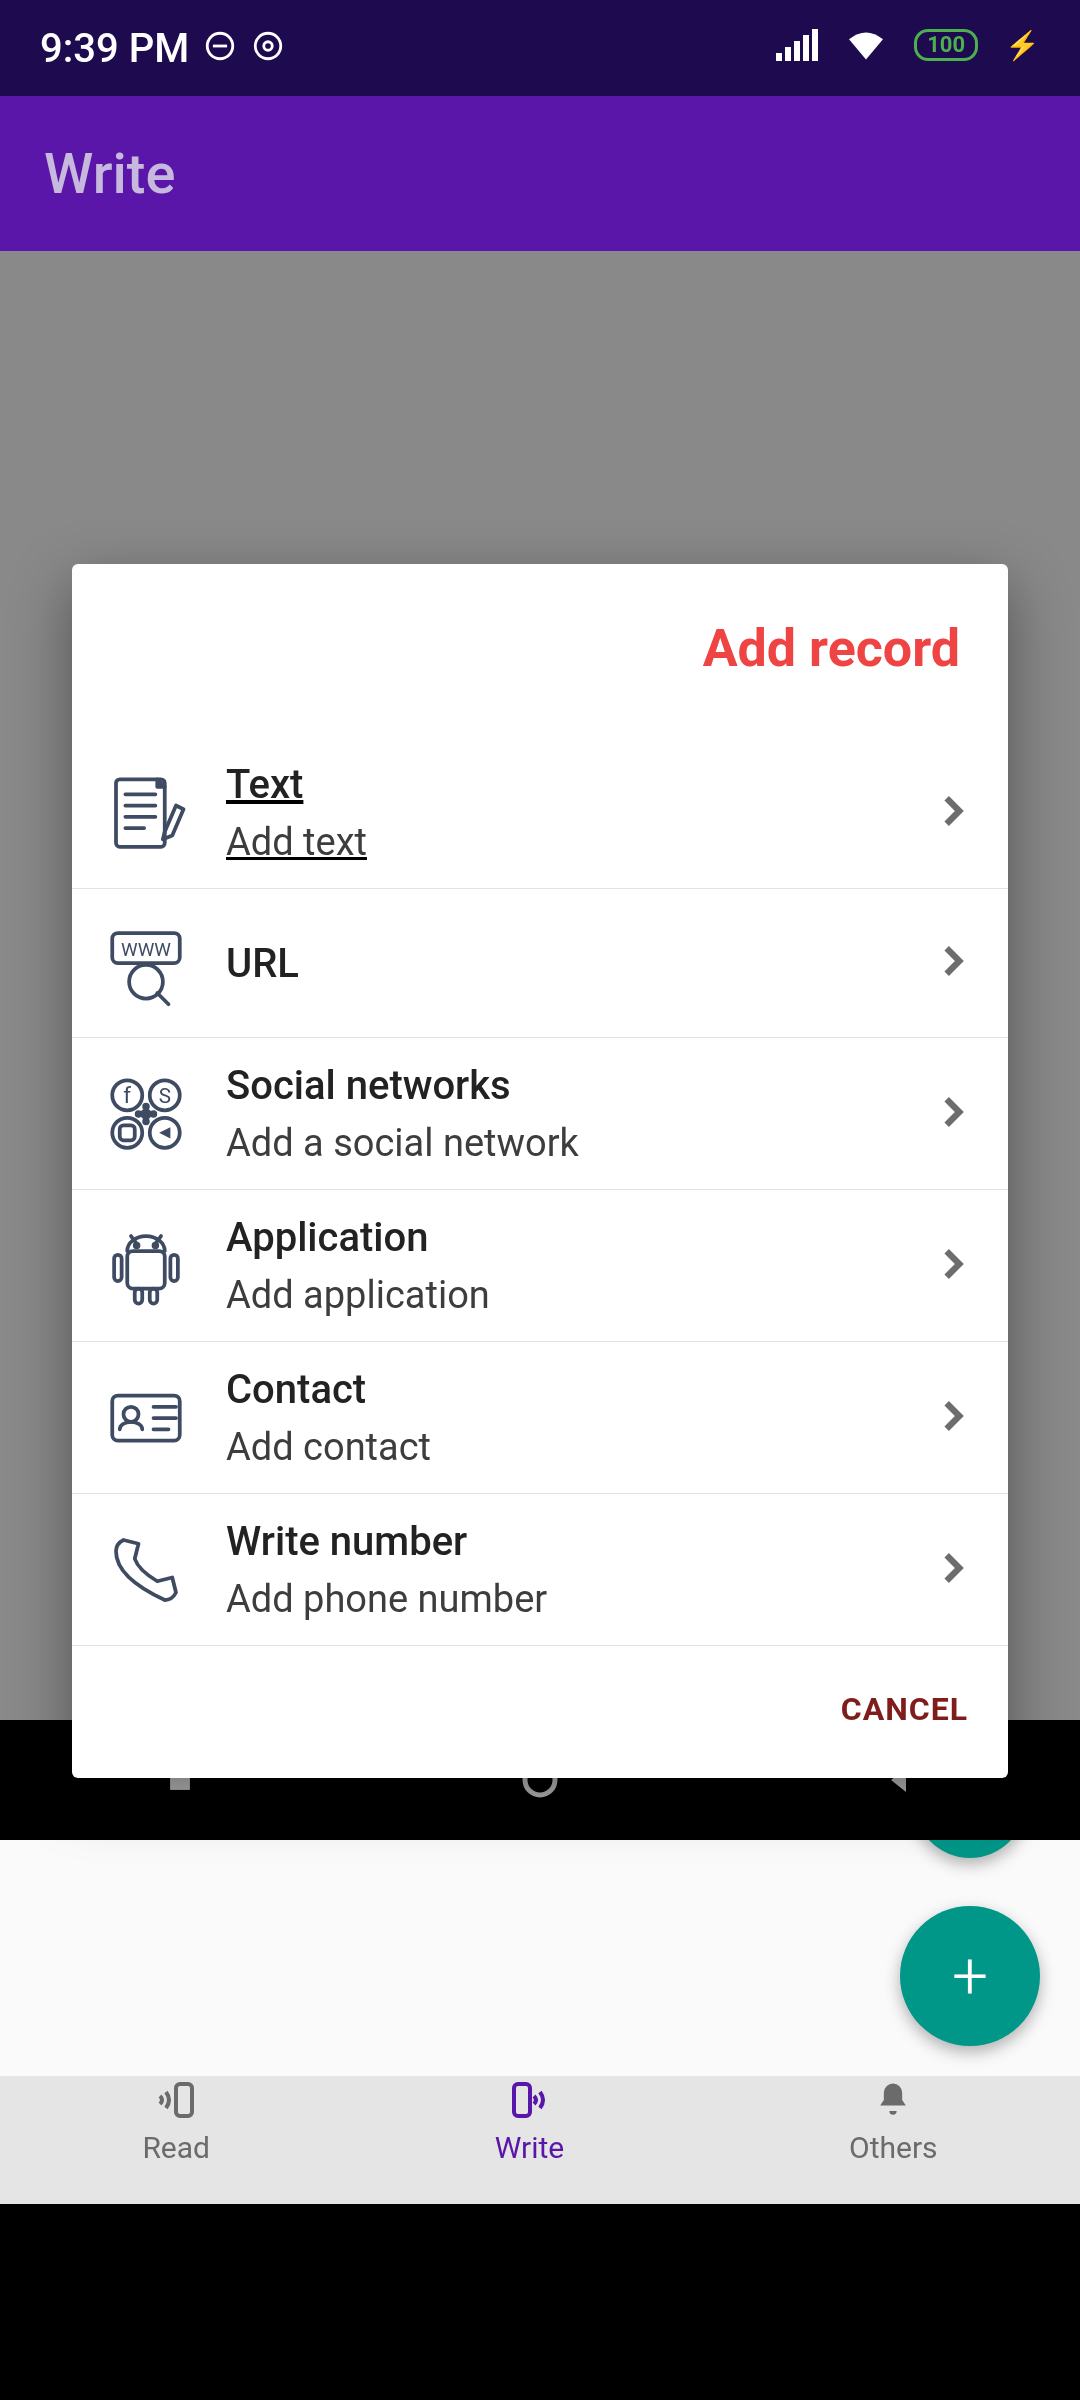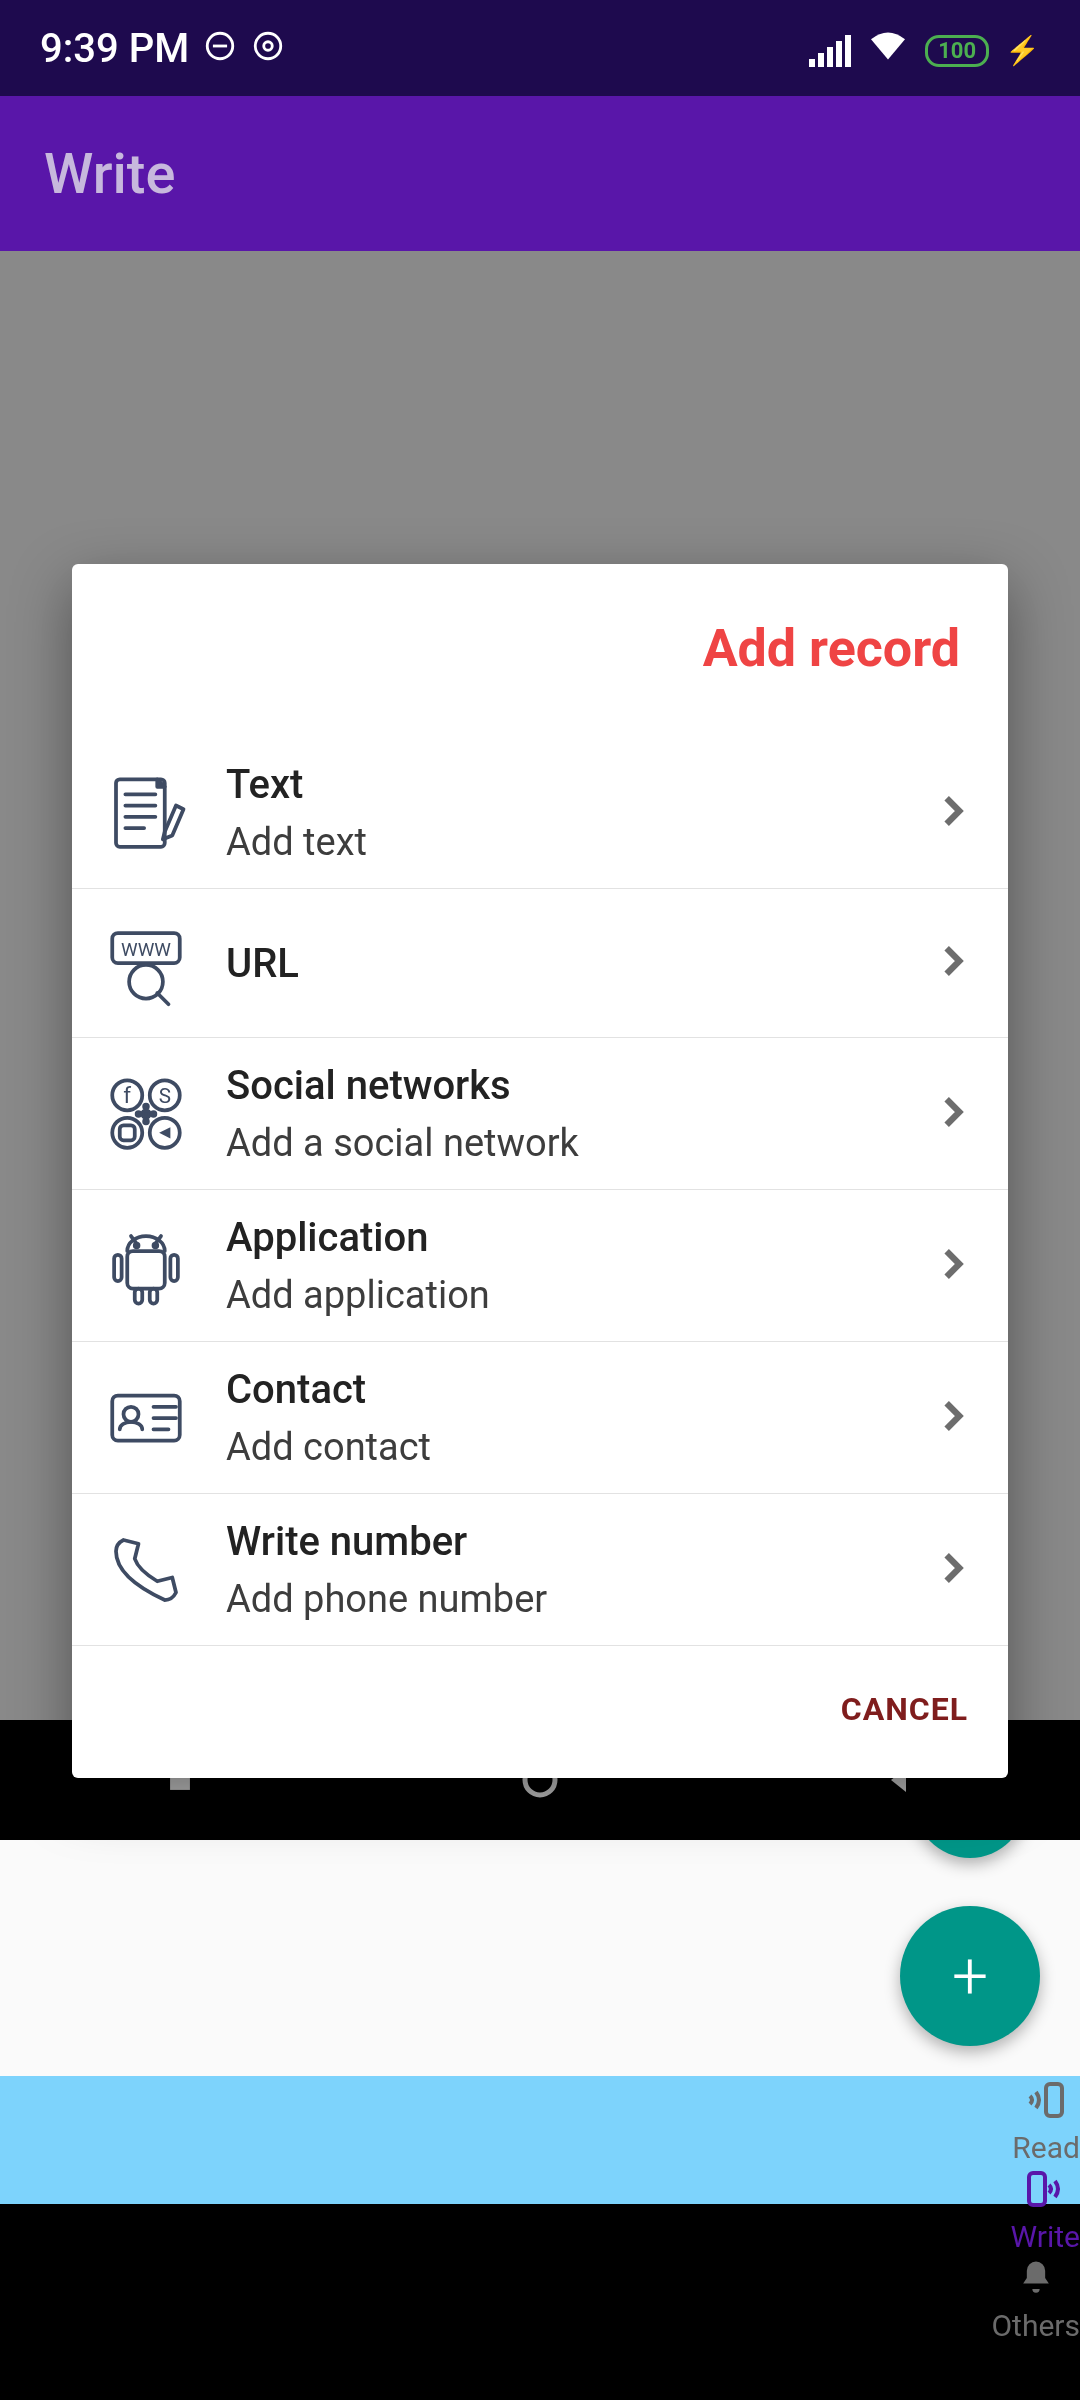--- a/index.html
+++ b/index.html
@@ -3,37 +3,37 @@
 <meta charset="utf-8">
 <style>
   * { margin: 0; padding: 0; box-sizing: border-box; font-family: Roboto, -apple-system, sans-serif; }
   html, body { width: 1080px; height: 2400px; overflow: hidden; background: #000; }
   .screen { width: 1080px; height: 1840px; position: relative; background: #a0a0a0; }
 
   
   .status-bar { position: absolute; top: 0; left: 0; right: 0; height: 96px; background: #1e0a4e; display: flex; align-items: center; justify-content: space-between; padding: 0 40px; color: #fff; z-index: 1; }
   .status-left { display: flex; align-items: center; gap: 14px; }
   .status-time { font-size: 40px; font-weight: 500; }
-  .status-right { display: flex; align-items: flex-end; gap: 16px; }
+  .status-right { display: flex; align-items: flex-start; gap: 27px; }
   .status-icons-left svg { width: 34px; height: 34px; fill: #fff; }
   .signal-bars { display: flex; align-items: flex-end; gap: 3px; height: 32px; }
   .signal-bars span { width: 6px; background: #fff; }
   .signal-bars span:nth-child(1){height:8px;} .signal-bars span:nth-child(2){height:14px;} .signal-bars span:nth-child(3){height:20px;} .signal-bars span:nth-child(4){height:26px;} .signal-bars span:nth-child(5){height:32px;}
   .battery { border: 3px solid #4caf50; border-radius: 14px; padding: 2px 10px; color: #4caf50; font-size: 22px; font-weight: 700; line-height: 1; }
   .bolt { color: #fff; font-size: 28px; }
 
   
   .app-bar { position: absolute; top: 96px; left: 0; right: 0; height: 155px; background: #5916a9; display: flex; align-items: center; padding: 0 44px; z-index: 1; }
   .app-title { color: #c7b8dd; font-size: 56px; font-weight: 500; }
 
   
   .content-bg { position: absolute; top: 251px; left: 0; right: 0; height: 1869px; background: #fafafa; }
 
   
-  .bottom-nav { position: absolute; left: 0; right: 0; top: 2076px; height: 128px; background: #7dd3fc; display: flex; align-items: flex-end; justify-content: space-around; z-index: 1; flex-direction: column; }
+  .bottom-nav { position: absolute; left: 0; right: 0; top: 2076px; height: 128px; background: #e5e5e5; display: flex; align-items: flex-start; justify-content: space-around; z-index: 1; }
   .nav-item { display: flex; flex-direction: column; align-items: center; gap: 6px; color: #6b6b6b; font-size: 30px; }
   .nav-item.active { color: #5916a9; }
   .nav-icon { width: 48px; height: 48px; display: flex; align-items: center; justify-content: center; }
 
   
   .fab { position: absolute; right: 40px; width: 140px; height: 140px; border-radius: 70px; background: #009688; display: flex; align-items: center; justify-content: center; z-index: 1; box-shadow: 0 6px 16px rgba(0,0,0,0.3); }
   .fab-plus { top: 1906px; }
   .fab-nfc { top: 1746px; width: 112px; height: 112px; border-radius: 56px; right: 54px; }
   .fab svg { fill: #fff; }
   .fab-plus-glyph { color: #fff; font-size: 64px; font-weight: 300; }
@@ -43,21 +43,21 @@
   .sysnav-btn { width: 40px; height: 40px; display: flex; align-items: center; justify-content: center; color: #bdbdbd; }
 
   
   .scrim { position: absolute; top: 251px; left: 0; right: 0; bottom: 120px; background: rgba(0,0,0,0.45); z-index: 5; }
 
   
   .dialog { position: absolute; left: 72px; right: 72px; top: 564px; background: #fff; border-radius: 6px; z-index: 20; box-shadow: 0 20px 60px rgba(0,0,0,0.4); padding-bottom: 30px; }
   .dialog-title { font-size: 52px; font-weight: 700; color: #ef4444; padding: 54px 48px 58px; text-align: right; }
   .record-list { }
   .record-item { display: flex; align-items: center; padding: 24px 36px 24px 24px; border-bottom: 1px solid #e2e2e2; gap: 30px; }
-  .record-item:first-child { border-top: none; }
+  .record-item:first-child { border-top: none; text-decoration: underline; }
   .record-icon { width: 100px; height: 100px; flex: 0 0 100px; display: flex; align-items: center; justify-content: center; }
   .record-icon svg { width: 90px; height: 90px; stroke: #3e4b63; stroke-width: 2; fill: none; stroke-linecap: round; stroke-linejoin: round; }
   .record-text { flex: 1; }
   .record-title { font-size: 40px; font-weight: 500; color: #222; }
   .record-sub { font-size: 38px; color: #3d3d3d; margin-top: 12px; }
   .chevron { color: #6d6d6d; }
   .chevron svg { width: 38px; height: 38px; stroke: #6d6d6d; stroke-width: 4; fill: none; }
   .dialog-actions { display: flex; justify-content: flex-end; padding: 44px 40px 20px; }
   .cancel-btn { color: #7f1d1d; font-size: 32px; font-weight: 700; letter-spacing: 1px; background: none; border: none; }
 </style>

